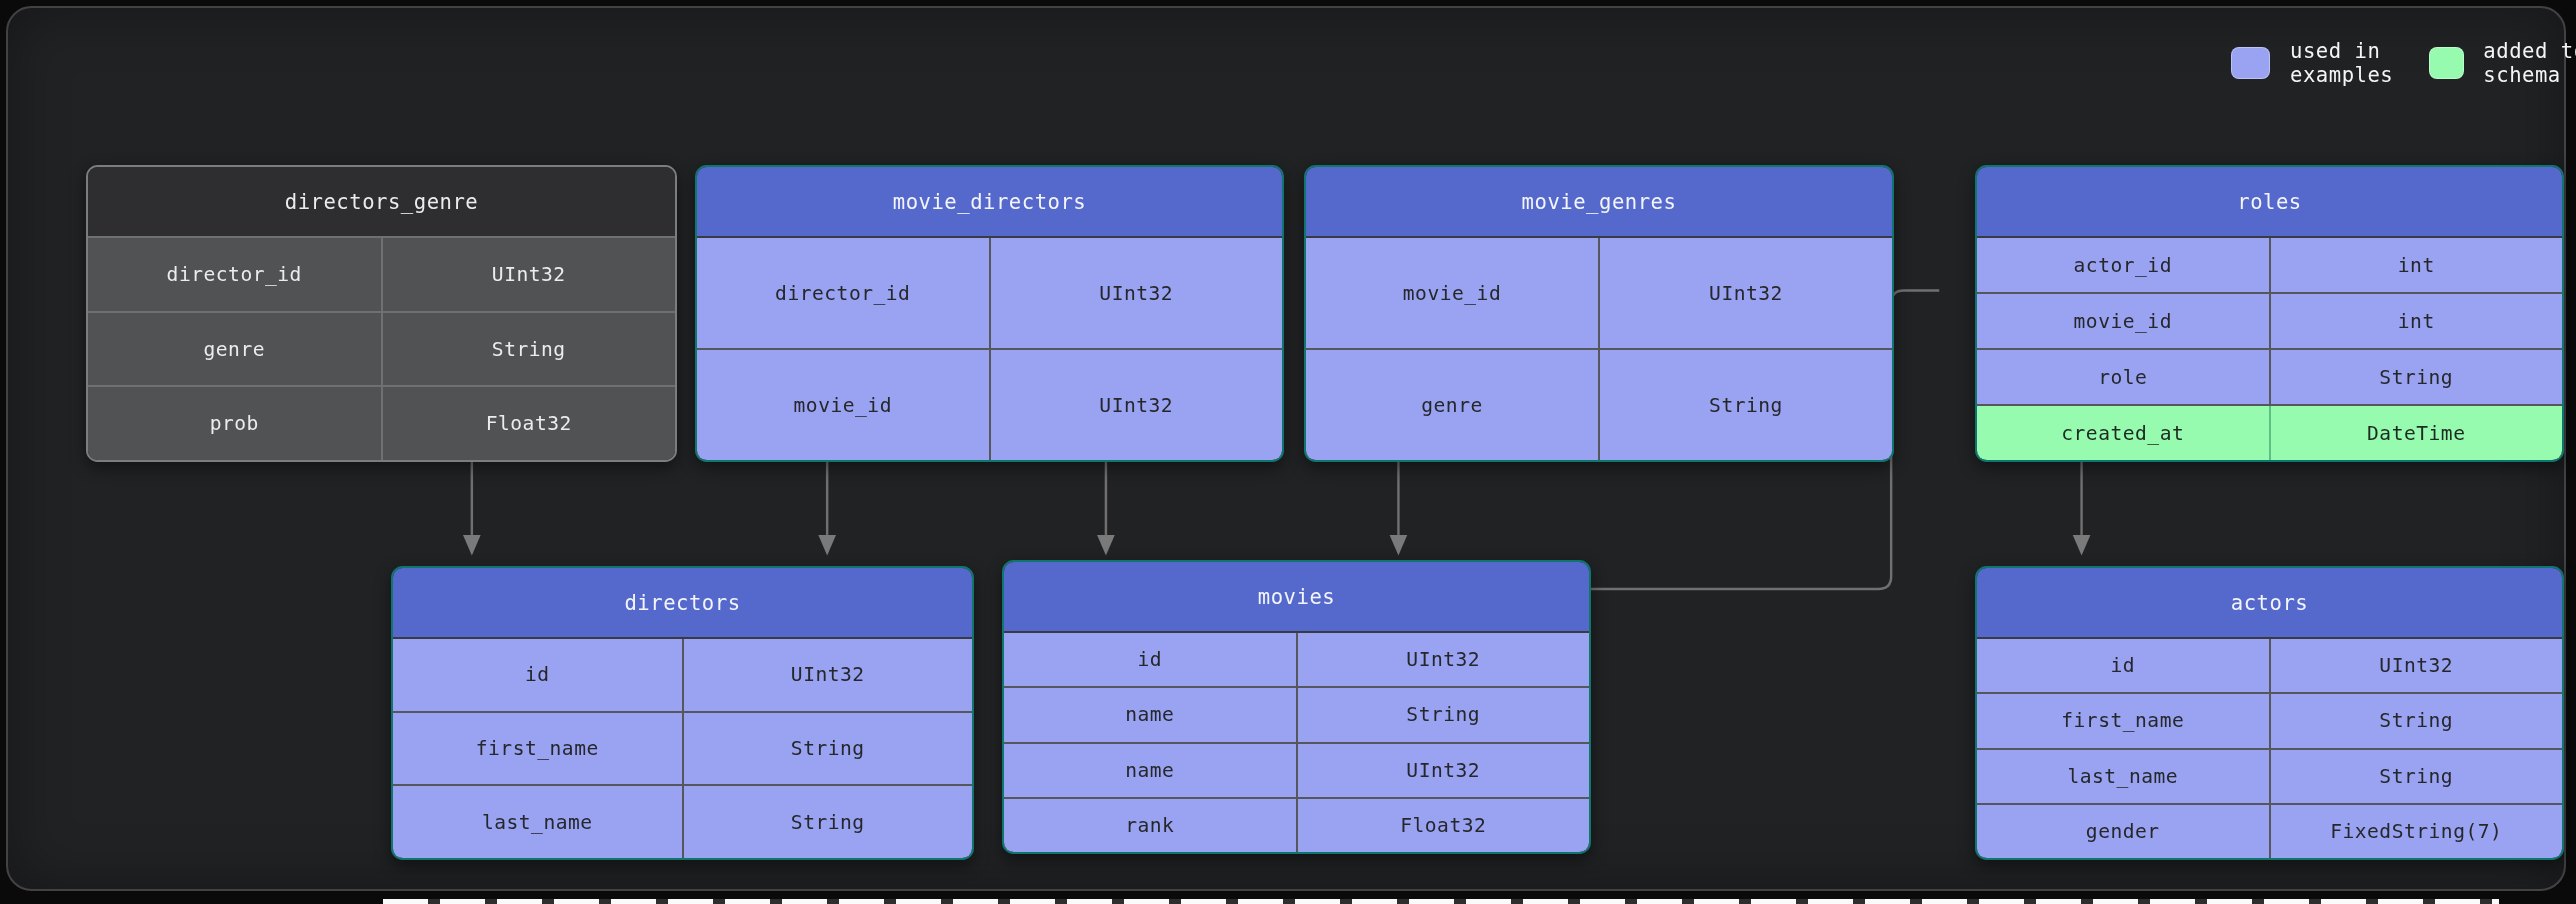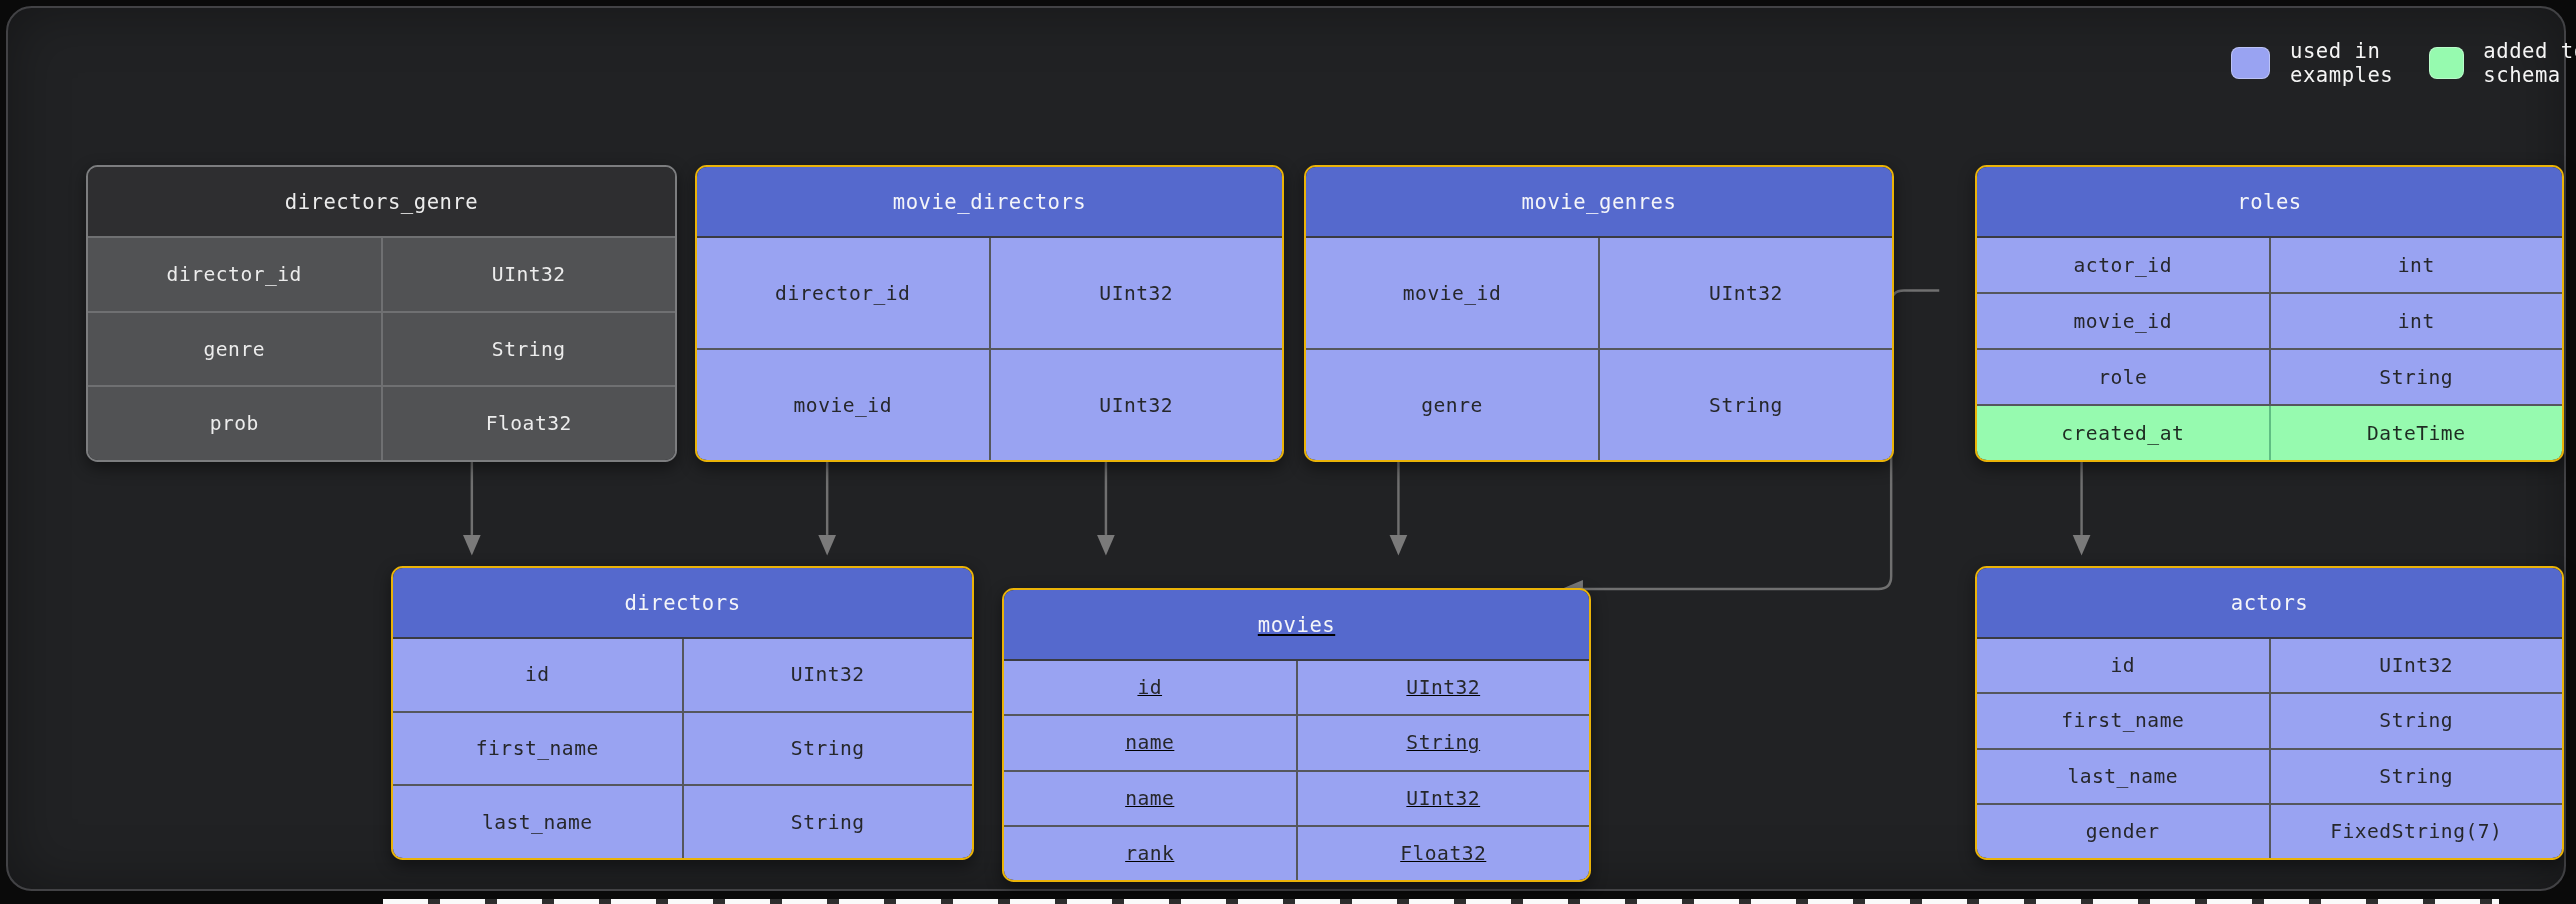--- a/index.html
+++ b/index.html
@@ -6,21 +6,21 @@
   body{position:relative;width:2576px;height:904px;overflow:hidden;
        font-family:"DejaVu Sans Mono","Liberation Mono",monospace;}
   .panel{position:absolute;left:5.9px;top:5.9px;width:2556px;height:881px;
          background:#212224;border:2px solid #424245;border-radius:25.5px;
          box-shadow:inset 0 0 59px rgba(0,0,0,.35);}
   .bottom-edge{position:absolute;left:383px;bottom:0;width:2116px;height:4.9px;
          background:repeating-linear-gradient(90deg,#fafafa 0 45px,rgba(250,250,250,.15) 45px 57px);}
   
   .table{position:absolute;display:flex;flex-direction:column;border-radius:11.8px;
          overflow:hidden;box-shadow:0 5.9px 15.7px rgba(0,0,0,.45);margin-left:35px;}
-  .table.blue{border:2px solid #eab308;}
+  .table.blue{border:2px solid #0f766e;}
   .table.gray{border:2px solid #7c7d7f;}
   .thead{height:69px;flex:0 0 69px;display:flex;align-items:center;justify-content:center;
          font-size:20.6px;letter-spacing:0.5px;}
   .table.blue .thead{background:#5569cd;color:#f4f5f9;border-bottom:2px solid #3a3b42;}
   .table.gray .thead{background:#2e2e30;color:#ececec;border-bottom:2px solid #6f7072;}
   .tbody{flex:1;display:flex;flex-direction:column;}
   .trow{flex:1;display:flex;}
   .trow + .trow{border-top:2.9px solid #55575d;}
   .table.gray .trow + .trow{border-top:2.9px solid #6f7072;}
   .cell{flex:1;display:flex;align-items:center;justify-content:center;
@@ -165,21 +165,21 @@
       <div class="cell name">first_name</div>
       <div class="cell type">String</div>
     </div>
     <div class="trow">
       <div class="cell name">last_name</div>
       <div class="cell type">String</div>
     </div>
   </div>
 </div>
 
-<div class="table blue" style="left:967px;top:588px;width:585px;height:290px;text-decoration:underline;">
+<div class="table blue" style="left:967px;top:560px;width:585px;height:290px;">
   <div class="thead">movies</div>
   <div class="tbody">
     <div class="trow">
       <div class="cell name">id</div>
       <div class="cell type">UInt32</div>
     </div>
     <div class="trow">
       <div class="cell name">name</div>
       <div class="cell type">String</div>
     </div>

